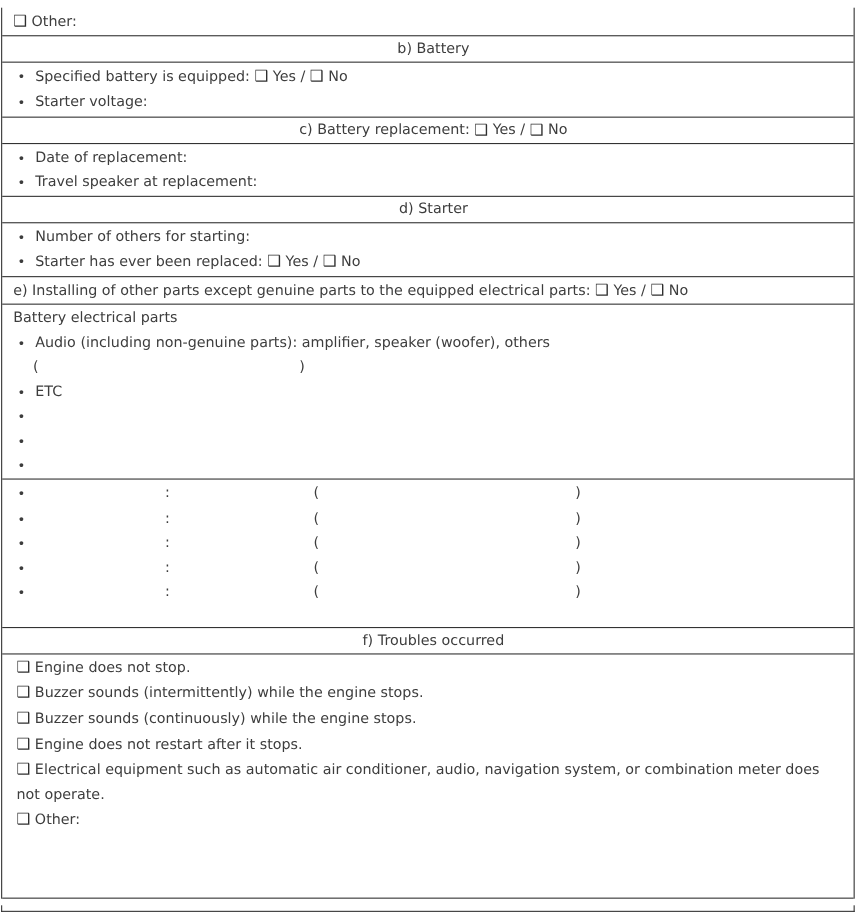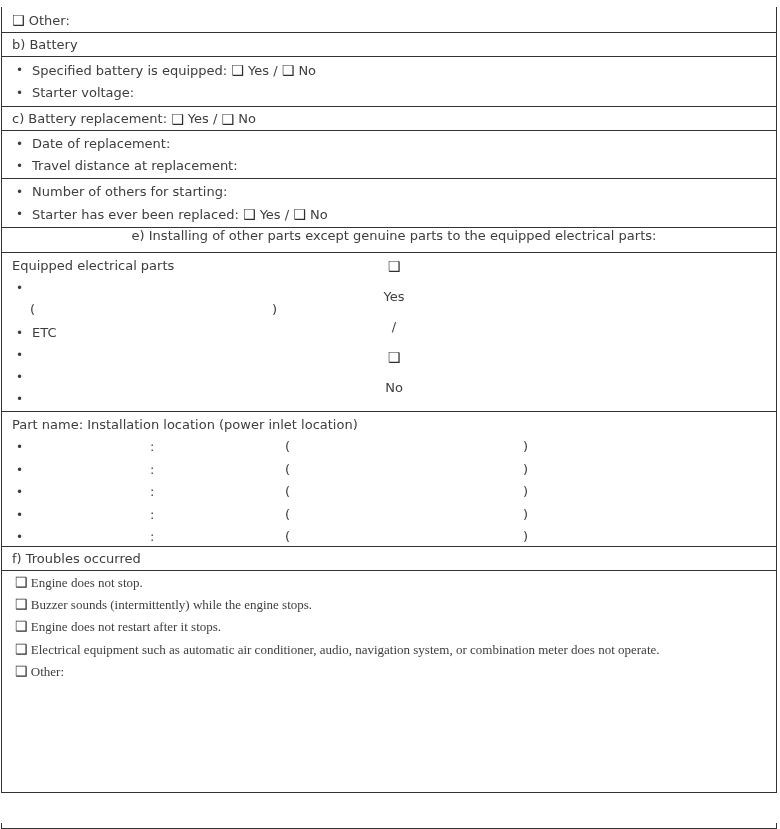--- a/index.html
+++ b/index.html
@@ -12,42 +12,42 @@
   }
   .doc { position: absolute; top: 0; left: 0; width: 780px; height: 829px; }
   .tbl {
     position: absolute; top: 7px; left: 1px; width: 776px;
     border-left: 1.5px solid #333; border-right: 1.5px solid #333;
     background: #fff;
   }
   .row { border-bottom: 1.5px solid #333; width: 100%; }
   .single { display: flex; align-items: center; padding-left: 10px; }
   .h26 { height: 26px; align-items: flex-end; padding-bottom: 4px; }
-  .h24 { height: 24px; }
-  .h25 { height: 25px; flex-direction: column; }
+  .h24 { height: 24px; justify-content: center; }
+  .h25 { height: 25px; }
   .multi { padding-top: 2px; }
   .h50 { height: 50px; }
   .h48 { height: 48px; }
   .h49 { height: 49px; }
   .h159 { height: 159px; }
   .h135 { height: 135px; }
   .h222 { height: 222px; padding-top: 1px; }
   .b-line { position: relative; padding-left: 30px; line-height: 22.2px; min-height: 22.2px; }
   .bullet { position: absolute; left: 14px; top: 0; font-size: 12px; }
   .title-line { padding-left: 10px; line-height: 22.2px; }
   .cb { font-size: 14px; color: #2f2f2f; }
   .paren-line { position: relative; height: 22.2px; line-height: 22.2px; }
   .p-open-eq { position: absolute; left: 28px; }
   .p-close-eq { position: absolute; left: 270px; }
   .pn-row { position: relative; height: 22.5px; line-height: 22.5px; }
   .pn-bullet { position: absolute; left: 14px; font-size: 12px; }
   .pn-colon { position: absolute; left: 148px; }
   .pn-open { position: absolute; left: 283px; }
   .pn-close { position: absolute; left: 521px; }
-  .cb-list { padding-left: 13px; padding-right: 14px; font-family: Liberation Serif, serif; }
+  .cb-list { padding-left: 13px; padding-right: 14px; }
   .cb-line { line-height: 22.2px; }
   .stub {
     position: absolute; top: 823px; left: 1px; width: 776px; height: 5.5px;
     border-left: 1.5px solid #333; border-right: 1.5px solid #333;
     border-bottom: 1.5px solid #333;
   }
 </style>
 </head>
 <body>
 
@@ -82,24 +82,27 @@
       <span>c) Battery replacement:</span>&nbsp;<span class="cb">❑</span>&nbsp;<span>Yes</span>&nbsp;<span>/</span>&nbsp;<span class="cb">❑</span>&nbsp;<span>No</span>
     </div>
 
     <div class="row multi h48">
       <div class="b-line">
         <span class="bullet">•</span>
         <span>Date of replacement:</span>
       </div>
       <div class="b-line">
         <span class="bullet">•</span>
-        <span>Travel distance at replacement:</span>
-      </div>
-    </div>
-
+        <span>Travel speaker at replacement:</span>
+      </div>
+    </div>
+
+    <div class="row single h24">
+      <span>d) Starter</span>
+    </div>
 
     <div class="row multi h49">
       <div class="b-line">
         <span class="bullet">•</span>
         <span>Number of others for starting:</span>
       </div>
       <div class="b-line">
         <span class="bullet">•</span>
         <span>Starter has ever been replaced:</span>
         <span class="cb">❑</span>
@@ -108,23 +111,24 @@
         <span class="cb">❑</span>
         <span>No</span>
       </div>
     </div>
 
     <div class="row single h25">
       <span>e) Installing of other parts except genuine parts to the equipped electrical parts:</span>&nbsp;<span class="cb">❑</span>&nbsp;<span>Yes</span>&nbsp;<span>/</span>&nbsp;<span class="cb">❑</span>&nbsp;<span>No</span>
     </div>
 
     <div class="row multi h159">
-      <div class="title-line">Equipped electrical parts</div>
-      <div class="b-line">
-        <span class="bullet">•</span>
+      <div class="title-line">Battery electrical parts</div>
+      <div class="b-line">
+        <span class="bullet">•</span>
+        <span>Audio (including non-genuine parts): amplifier, speaker (woofer), others</span>
       </div>
       <div class="paren-line">
         <span class="p-open-eq">(</span>
         <span class="p-close-eq">)</span>
       </div>
       <div class="b-line">
         <span class="bullet">•</span>
         <span>ETC</span>
       </div>
       <div class="b-line">
@@ -132,21 +136,20 @@
       </div>
       <div class="b-line">
         <span class="bullet">•</span>
       </div>
       <div class="b-line">
         <span class="bullet">•</span>
       </div>
     </div>
 
     <div class="row multi h135">
-      <div class="title-line">Part name: Installation location (power inlet location)</div>
       <div class="pn-row">
         <span class="pn-bullet">•</span>
         <span class="pn-colon">:</span>
         <span class="pn-open">(</span>
         <span class="pn-close">)</span>
       </div>
       <div class="pn-row">
         <span class="pn-bullet">•</span>
         <span class="pn-colon">:</span>
         <span class="pn-open">(</span>
@@ -175,20 +178,23 @@
     <div class="row single h24">
       <span>f) Troubles occurred</span>
     </div>
 
     <div class="row multi h222 cb-list">
       <div class="cb-line">
         <span class="cb">❑</span> <span>Engine does not stop.</span>
       </div>
       <div class="cb-line">
         <span class="cb">❑</span> <span>Buzzer sounds (intermittently) while the engine stops.</span>
+      </div>
+      <div class="cb-line">
+        <span class="cb">❑</span> <span>Buzzer sounds (continuously) while the engine stops.</span>
       </div>
       <div class="cb-line">
         <span class="cb">❑</span> <span>Engine does not restart after it stops.</span>
       </div>
       <div class="cb-line">
         <span class="cb">❑</span> <span>Electrical equipment such as automatic air conditioner, audio, navigation system, or combination meter does not operate.</span>
       </div>
       <div class="cb-line">
         <span class="cb">❑</span> <span>Other:</span>
       </div>

